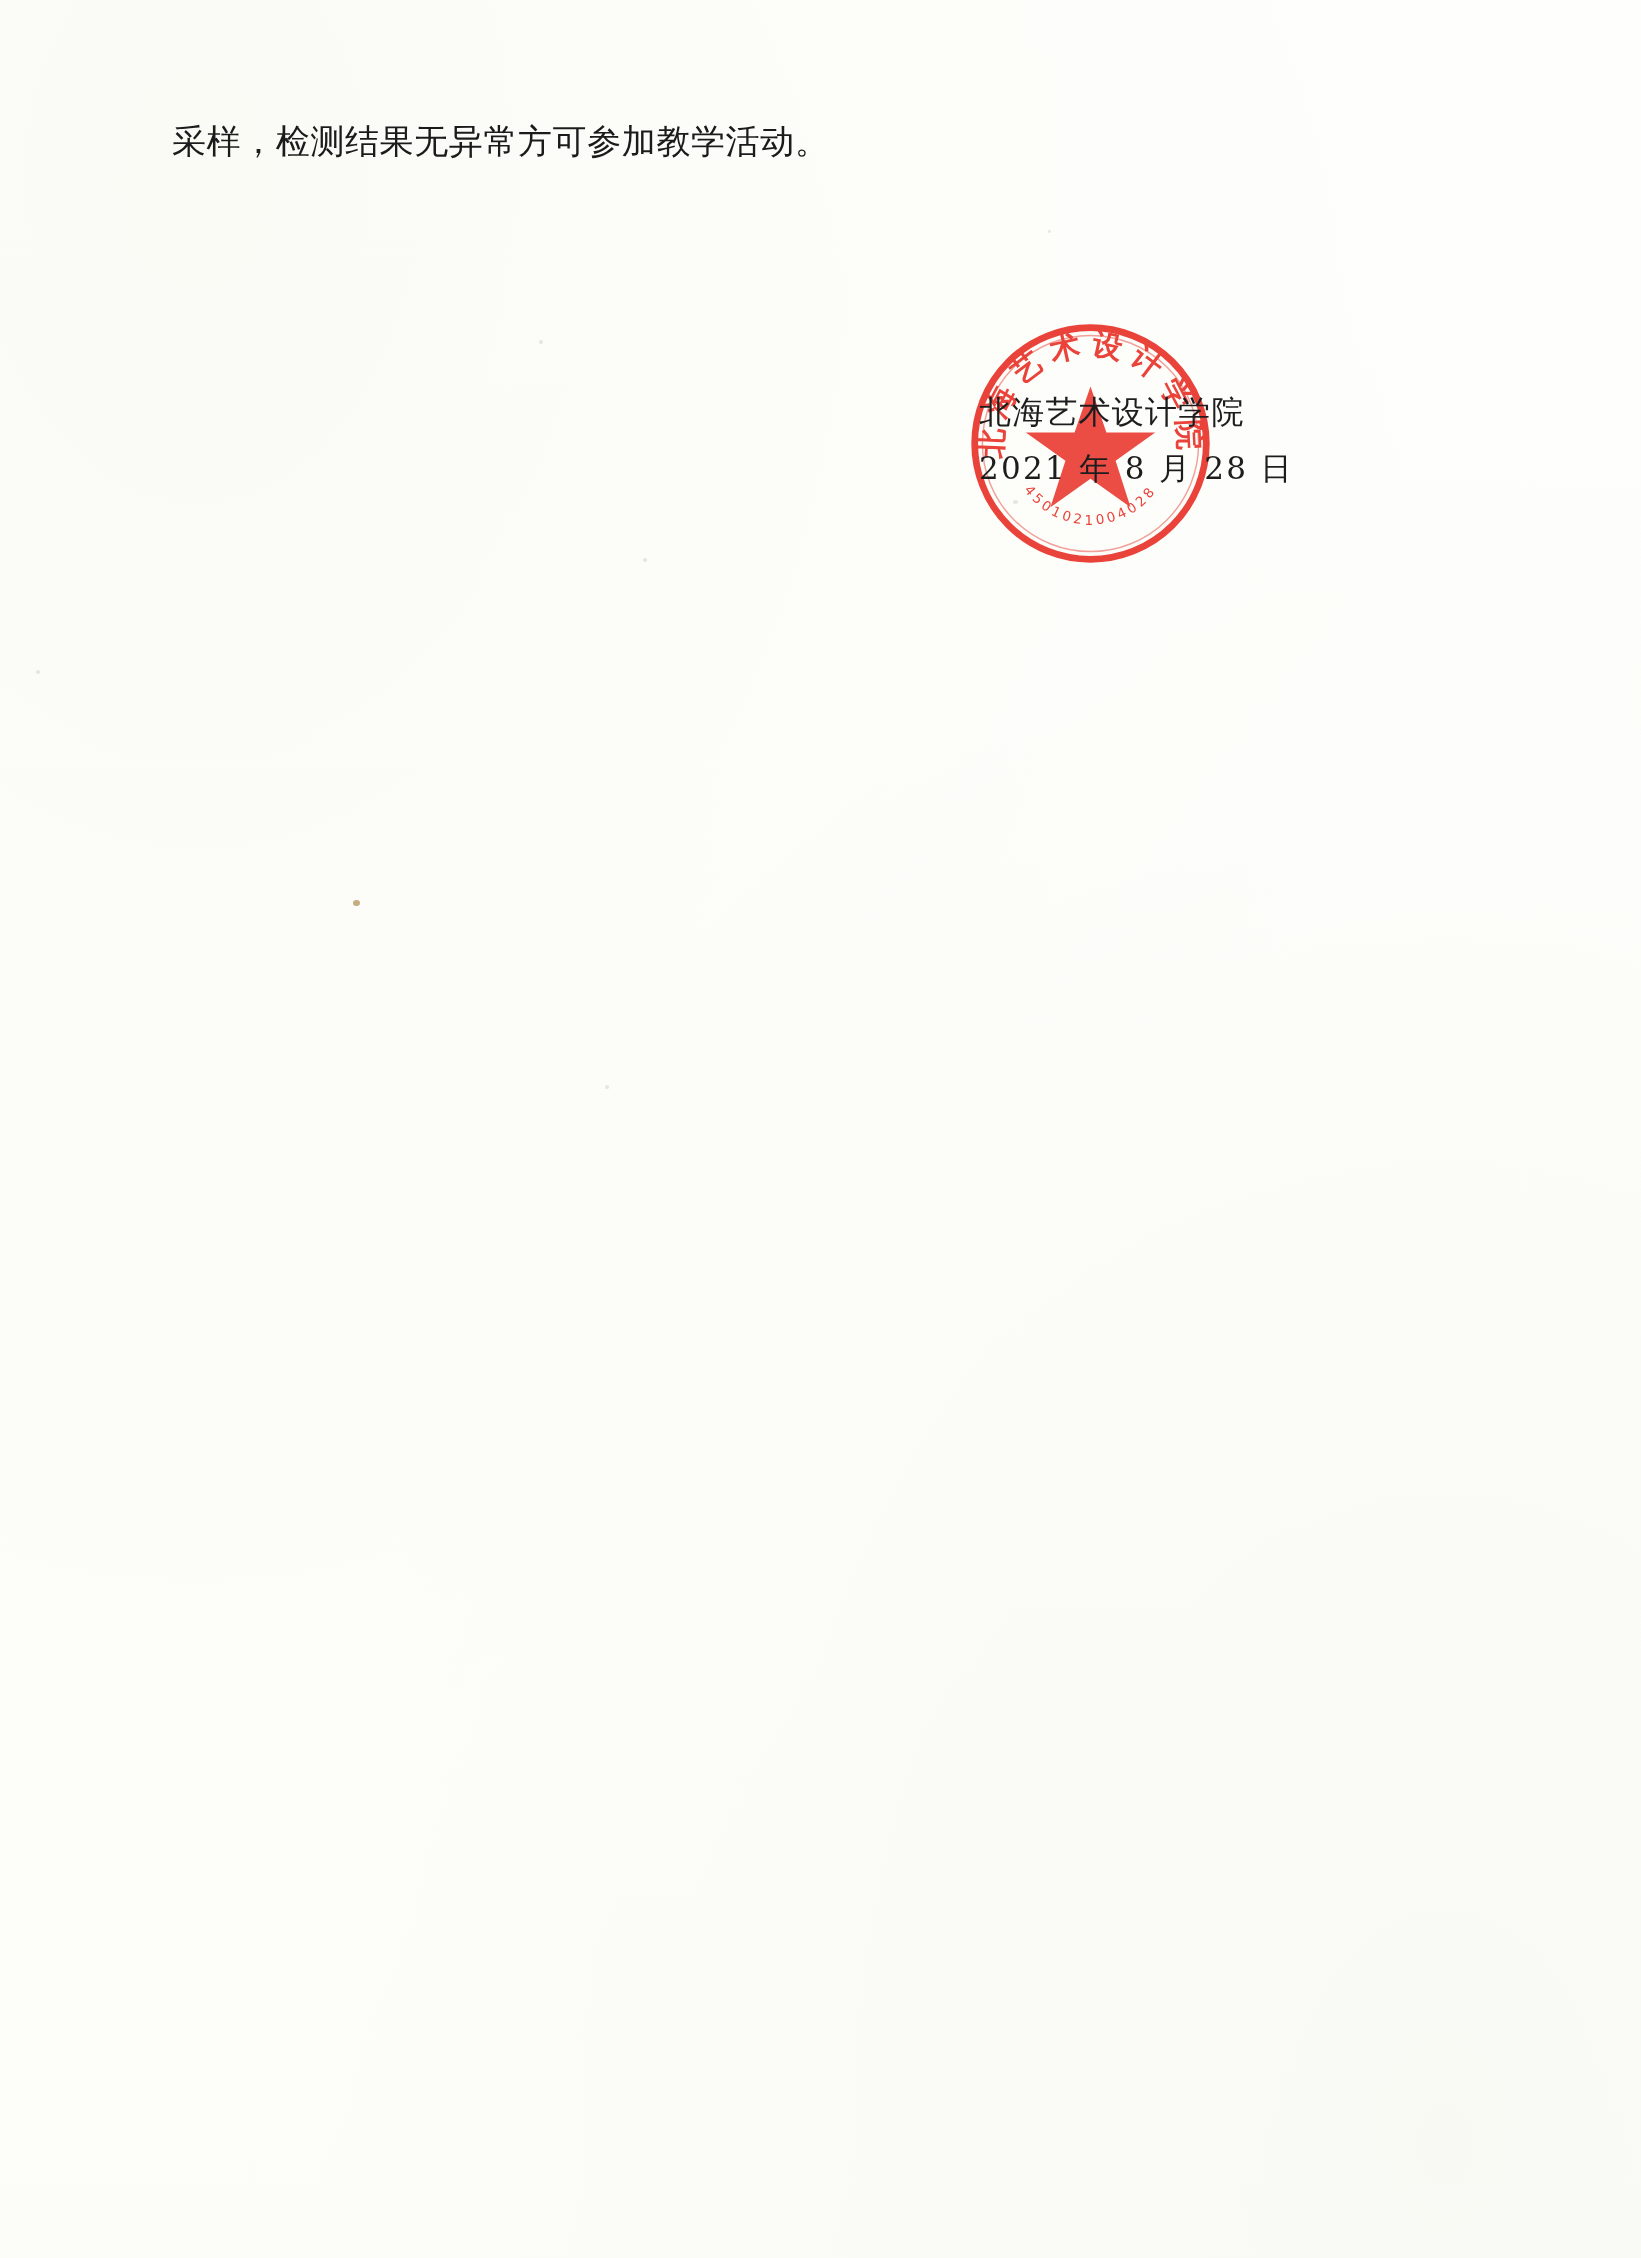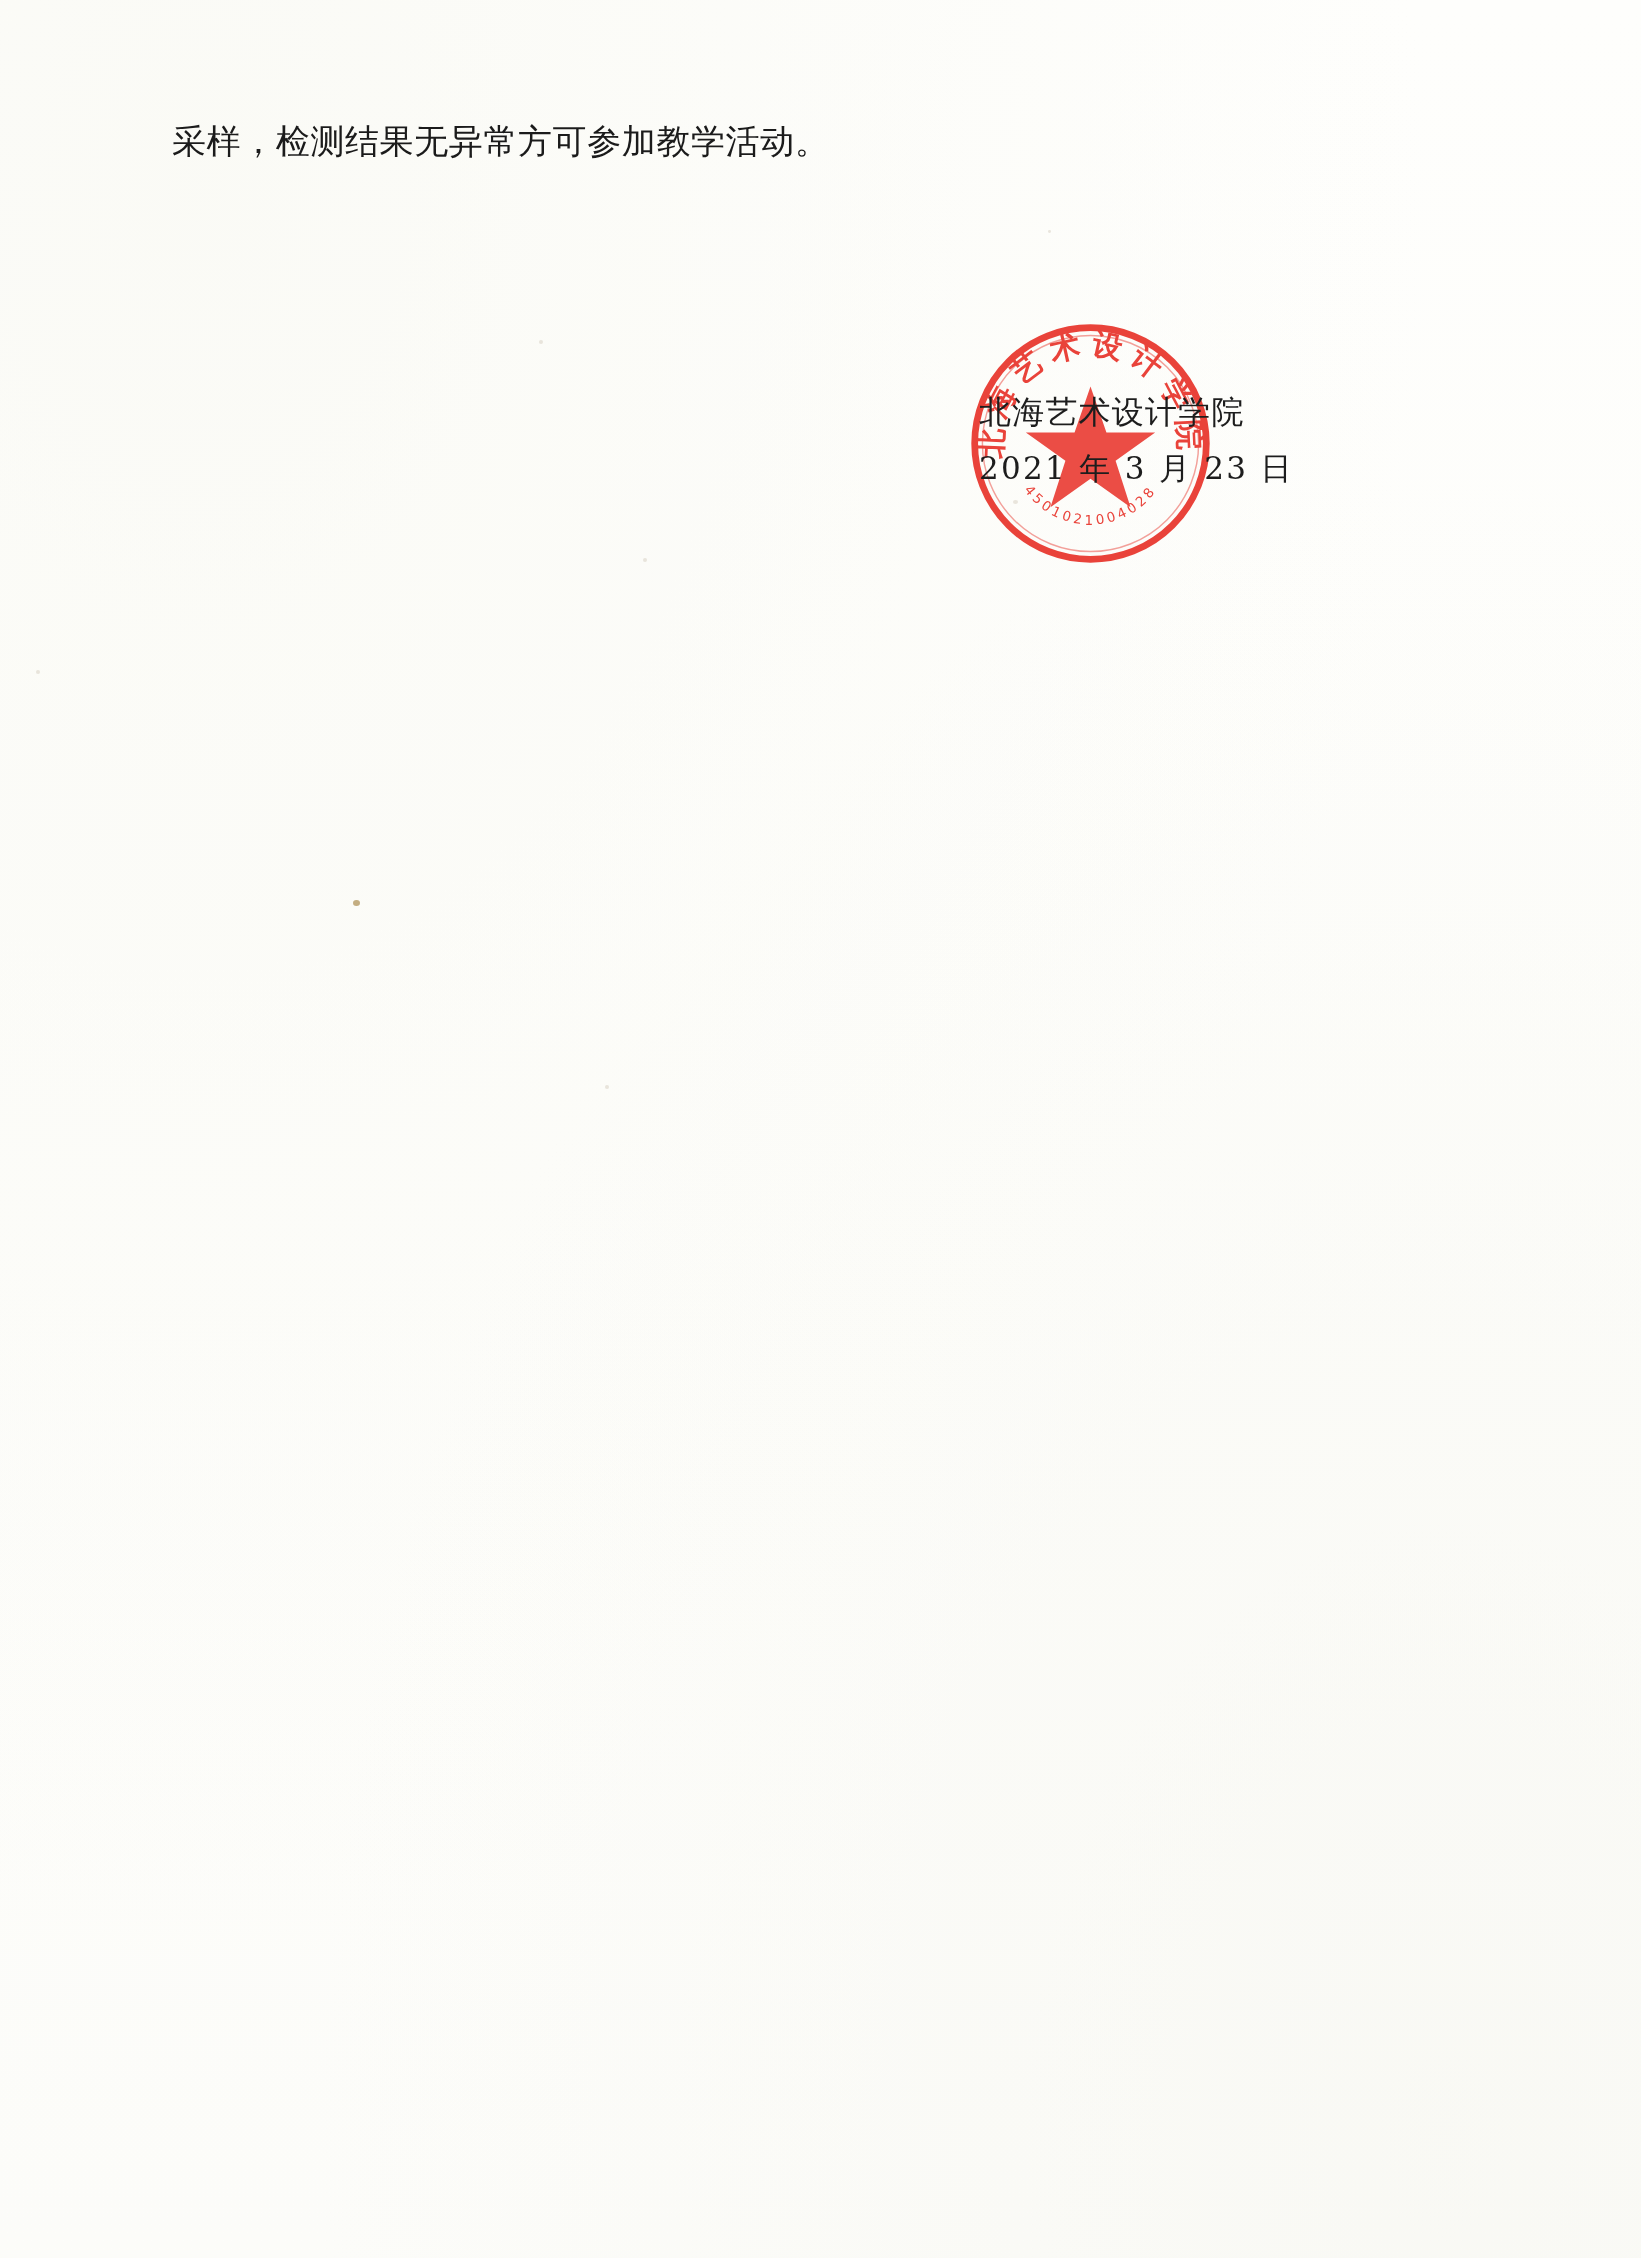--- a/index.html
+++ b/index.html
@@ -114,16 +114,16 @@
       </text>
 
       <text font-family="DejaVu Sans, sans-serif" font-size="14" fill="#e8352c" letter-spacing="3.5">
         <textPath href="#arcBottom" startOffset="50%" text-anchor="middle">4501021004028</textPath>
       </text>
     </svg>
   </div>
 
   <div class="signature-block">
     <div>北海艺术设计学院</div>
-    <div class="sig-date">2021 年 3 月 23 日</div>
+    <div class="sig-date">2021 年 8 月 28 日</div>
   </div>
 </div>
 
 
 </body></html>

